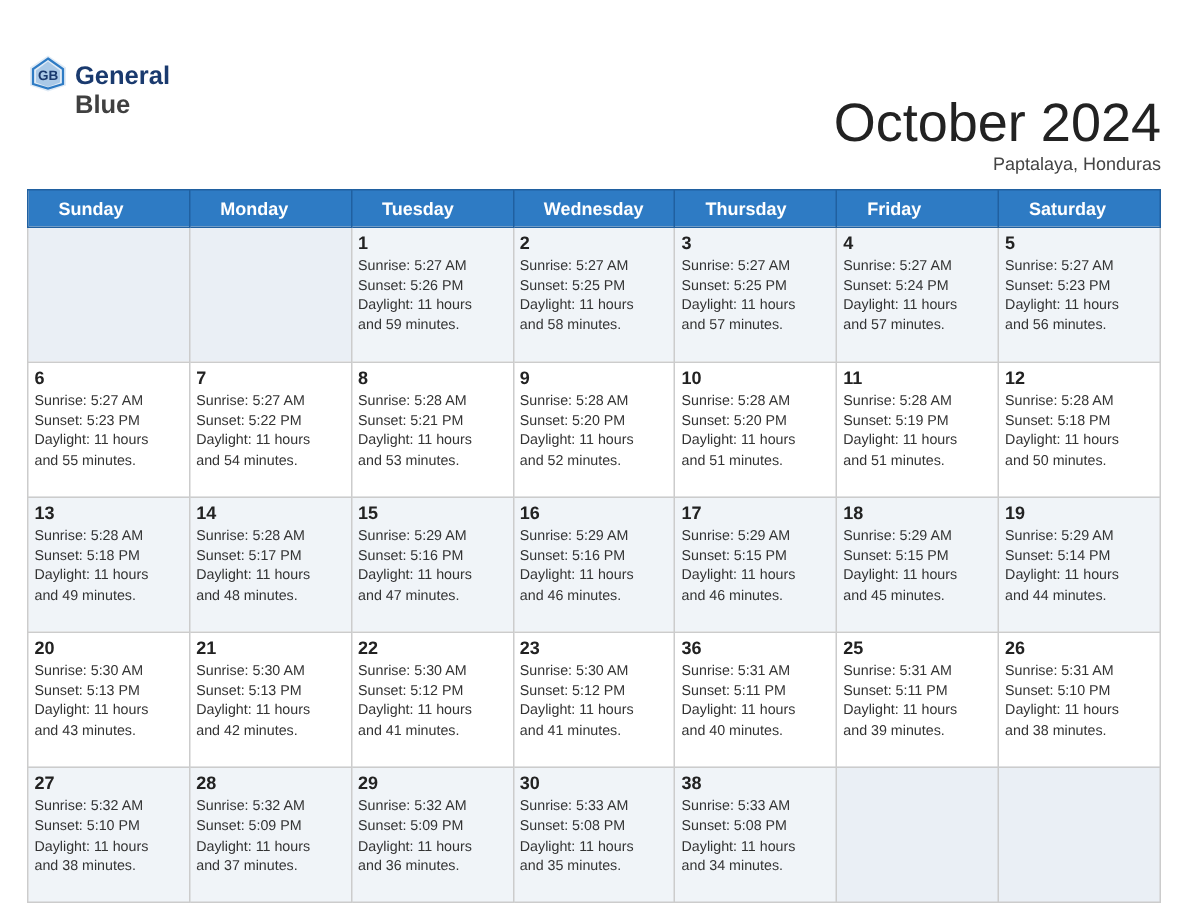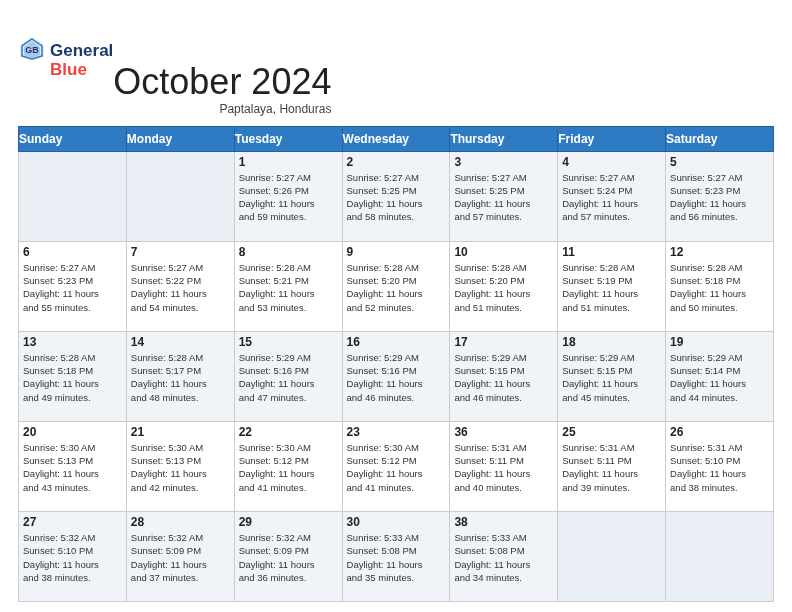--- a/index.html
+++ b/index.html
@@ -13,21 +13,23 @@
     .page {
       width: 792px;
       height: 612px;
       padding: 18px 18px 10px 18px;
       display: flex;
       flex-direction: column;
     }
     .header {
       display: flex;
       align-items: flex-start;
+      justify-content: space-between;
       margin-bottom: 10px;
+      gap: 29px;
     }
     .logo {
       display: flex;
       align-items: center;
       gap: 4px;
     }
     .logo-icon {
       width: 28px;
       height: 28px;
     }
@@ -51,21 +53,21 @@
       border: 1px solid #ccc;
       border-collapse: collapse;
       width: 100%;
       table-layout: fixed;
     }
     .calendar th {
       background: #2e7bc4;
       color: #fff;
       font-size: 12px;
       font-weight: bold;
-      padding: 5px 0;
+      padding: 5px 20px;
       border: 1px solid #2060a0;
       text-align: left;
     }
     .calendar td {
       border: 1px solid #ccc;
       vertical-align: top;
       padding: 3px 4px;
       font-size: 10px;
       color: #333;
       background: #fff;
@@ -100,21 +102,21 @@
   <div class="header">
     <div class="logo">
       <svg class="logo-icon" viewBox="0 0 28 28">
         <polygon points="14,2 26,10 26,22 14,26 2,22 2,10" fill="#2e7bc4" opacity="0.15"></polygon>
         <polygon points="14,4 24,11 24,21 14,24 4,21 4,11" fill="none" stroke="#2e7bc4" stroke-width="1.5"></polygon>
         <path d="M14 6 L22 12 L22 20 L14 23 L6 20 L6 12 Z" fill="#2e7bc4" opacity="0.3"></path>
         <text x="14" y="18" text-anchor="middle" font-size="9" fill="#1a3a6e" font-weight="bold">GB</text>
       </svg>
       <div>
         <div style="font-size:17px;font-weight:bold;color:#1a3a6e;line-height:1.1;margin-top:24px;">General</div>
-        <div style="font-size:17px;font-weight:bold;color:#ef4444;line-height:1.1;">Blue</div>
+        <div style="font-size:17px;font-weight:bold;color:#404040;line-height:1.1;">Blue</div>
       </div>
     </div>
     <div class="title-block">
       <div class="main-title">October 2024</div>
       <div class="subtitle">Paptalaya, Honduras</div>
     </div>
   </div>
 
   <table class="calendar" id="cal-table">
     <thead id="cal-head">

